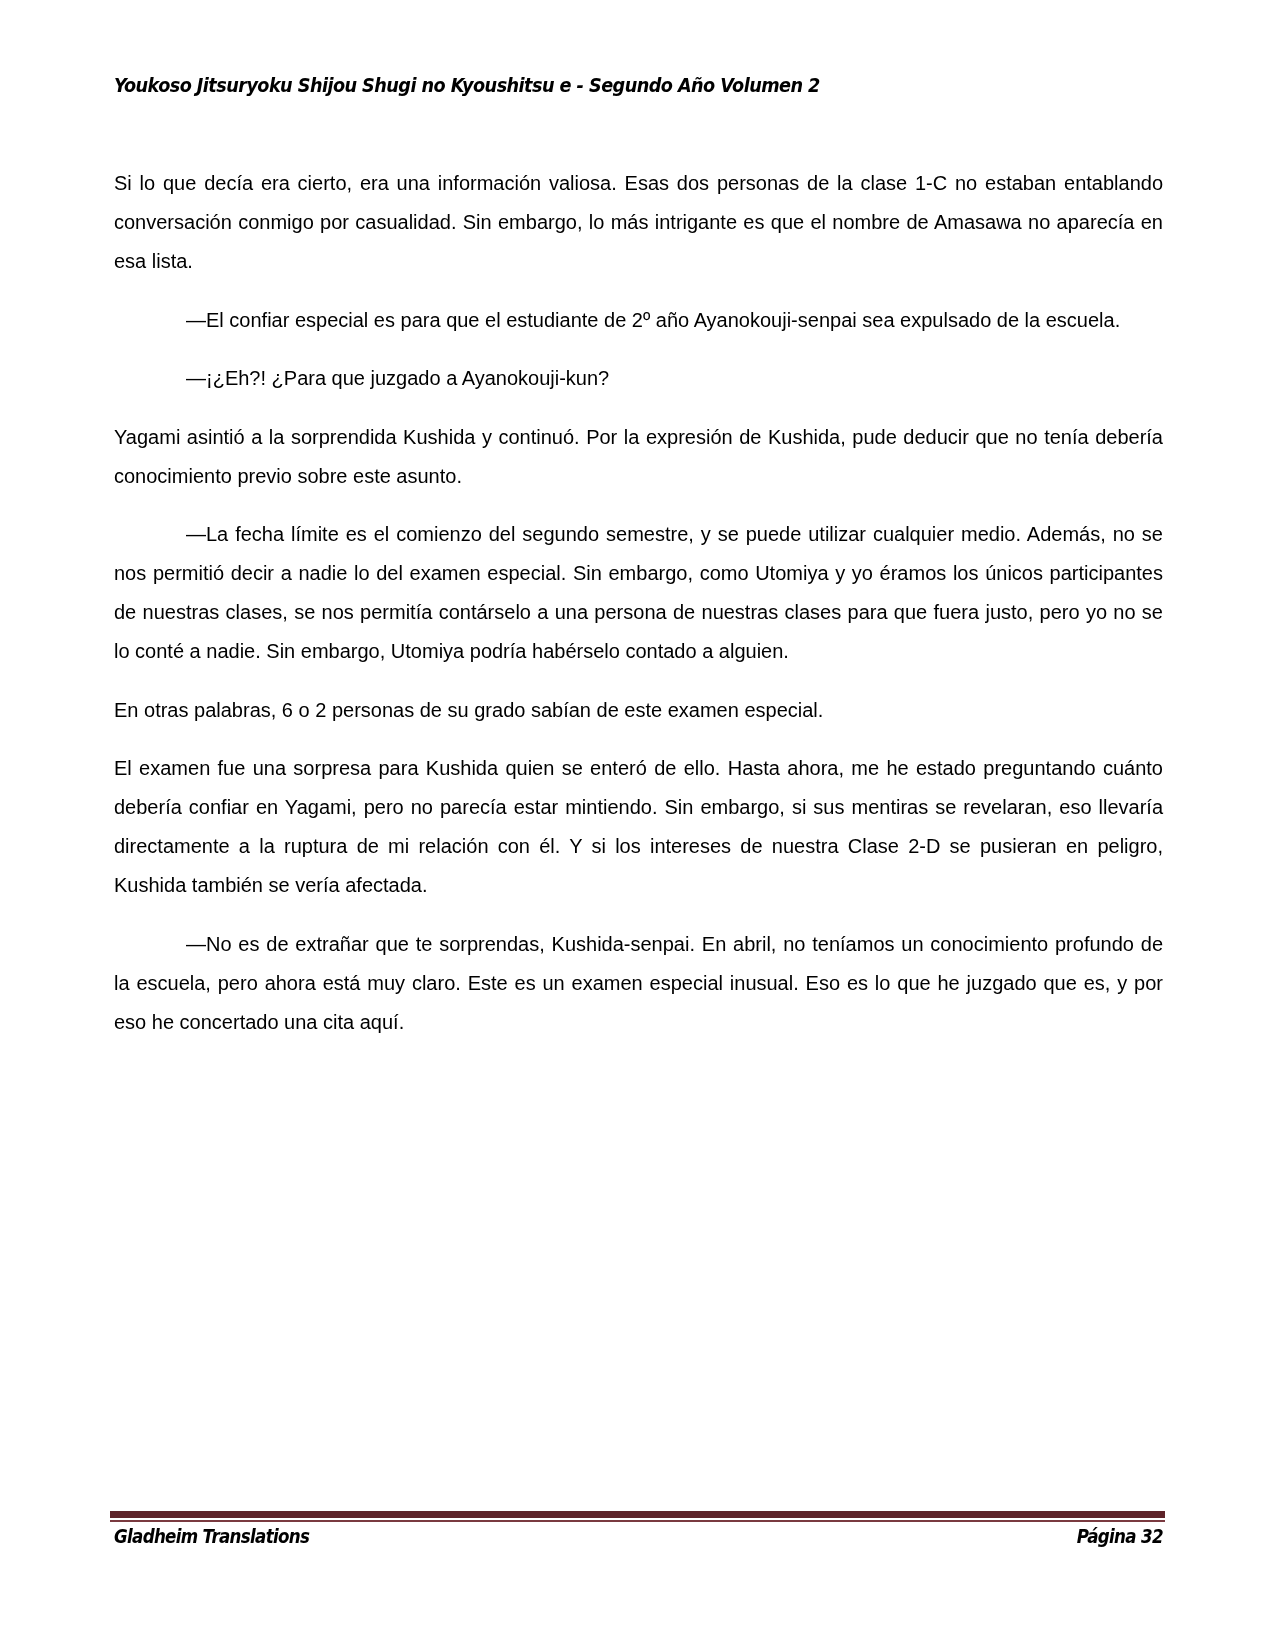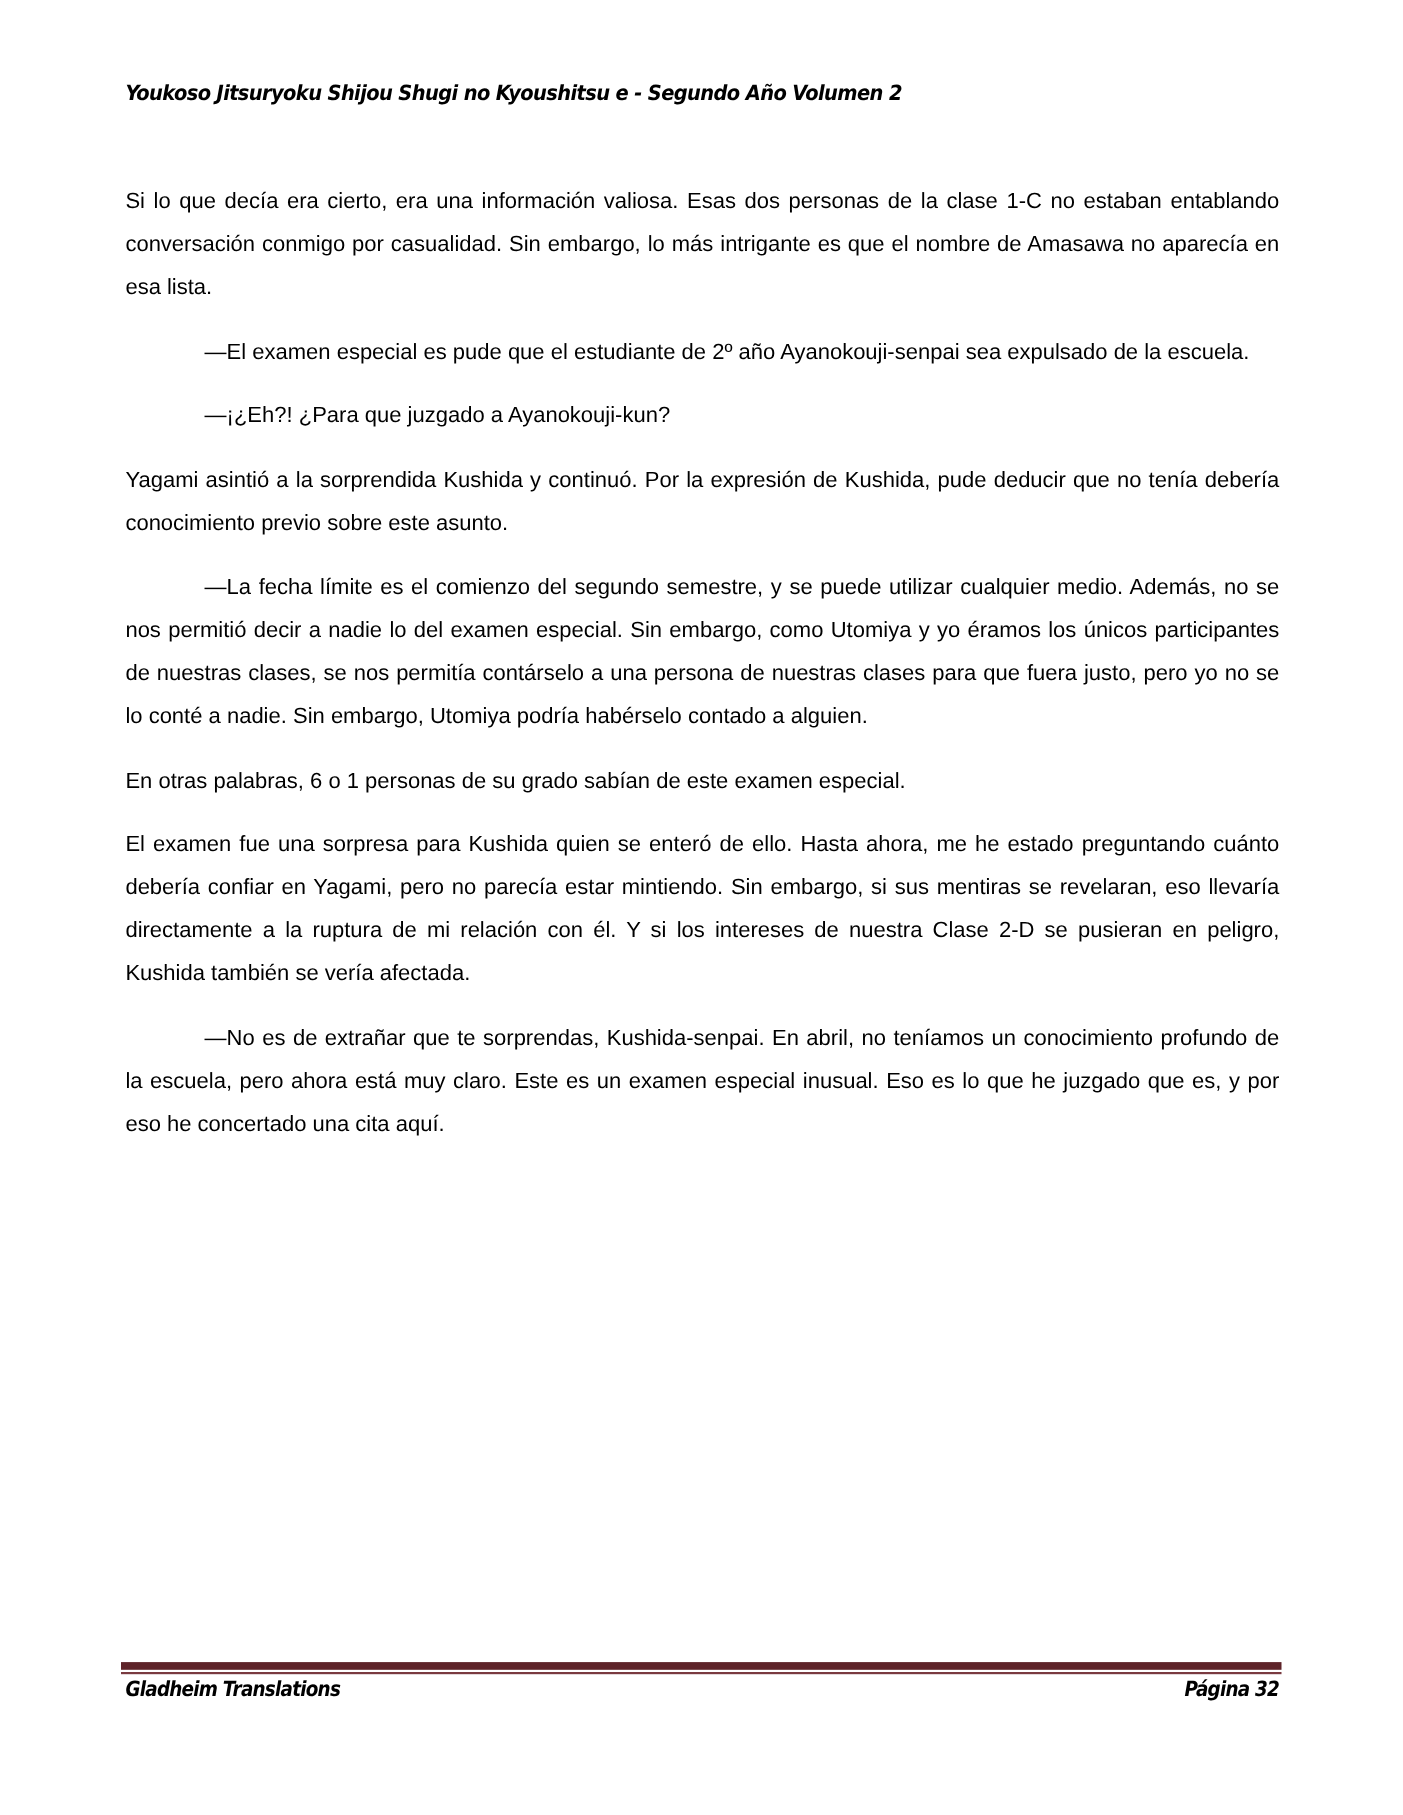--- a/index.html
+++ b/index.html
@@ -80,25 +80,25 @@
     transform-origin: right top;
   }
 </style>
 </head>
 <body>
 
 <div class="page-header">Youkoso Jitsuryoku Shijou Shugi no Kyoushitsu e - Segundo Año Volumen 2</div>
 
 <div class="body-text">
   <p class="para">Si lo que decía era cierto, era una información valiosa. Esas dos personas de la clase 1-C no estaban entablando conversación conmigo por casualidad. Sin embargo, lo más intrigante es que el nombre de Amasawa no aparecía en esa lista.</p>
-  <p class="para dialogue">—El examen especial es pude que el estudiante de 2º año Ayanokouji-senpai sea expulsado de la escuela.</p>
+  <p class="para dialogue">—El confiar especial es para que el estudiante de 2º año Ayanokouji-senpai sea expulsado de la escuela.</p>
   <p class="para dialogue">—¡¿Eh?! ¿Para que juzgado a Ayanokouji-kun?</p>
   <p class="para">Yagami asintió a la sorprendida Kushida y continuó. Por la expresión de Kushida, pude deducir que no tenía debería conocimiento previo sobre este asunto.</p>
   <p class="para dialogue">—La fecha límite es el comienzo del segundo semestre, y se puede utilizar cualquier medio. Además, no se nos permitió decir a nadie lo del examen especial. Sin embargo, como Utomiya y yo éramos los únicos participantes de nuestras clases, se nos permitía contárselo a una persona de nuestras clases para que fuera justo, pero yo no se lo conté a nadie. Sin embargo, Utomiya podría habérselo contado a alguien.</p>
-  <p class="para">En otras palabras, 6 o 1 personas de su grado sabían de este examen especial.</p>
+  <p class="para">En otras palabras, 6 o 2 personas de su grado sabían de este examen especial.</p>
   <p class="para">El examen fue una sorpresa para Kushida quien se enteró de ello. Hasta ahora, me he estado preguntando cuánto debería confiar en Yagami, pero no parecía estar mintiendo. Sin embargo, si sus mentiras se revelaran, eso llevaría directamente a la ruptura de mi relación con él. Y si los intereses de nuestra Clase 2-D se pusieran en peligro, Kushida también se vería afectada.</p>
   <p class="para dialogue">—No es de extrañar que te sorprendas, Kushida-senpai. En abril, no teníamos un conocimiento profundo de la escuela, pero ahora está muy claro. Este es un examen especial inusual. Eso es lo que he juzgado que es, y por eso he concertado una cita aquí.</p>
 </div>
 
 <div class="footer-rule thick"></div>
 <div class="footer-rule thin"></div>
 
 <div class="footer-left">Gladheim Translations</div>
 <div class="footer-right">Página 32</div>
 

